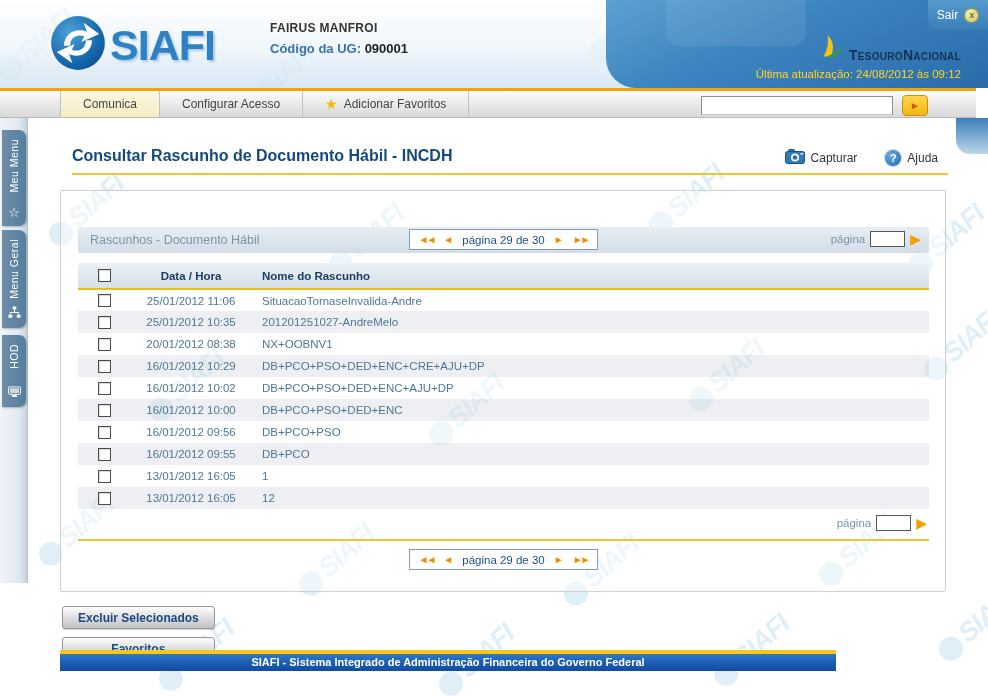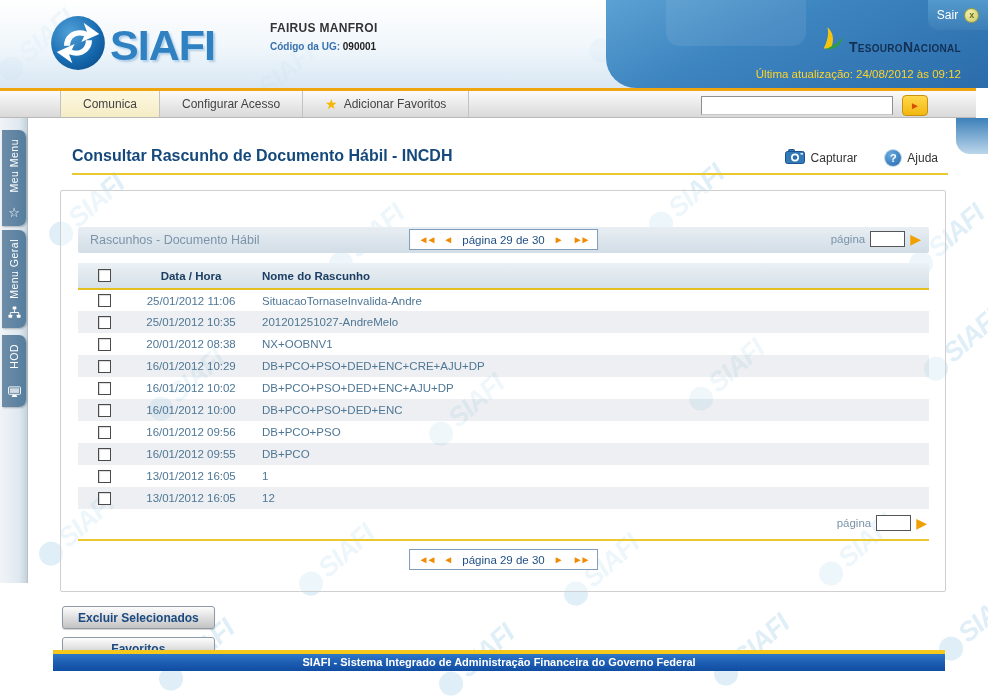--- a/index.html
+++ b/index.html
@@ -19,34 +19,34 @@
   .hdr-blue { position:absolute; right:0; top:0; width:382px; height:88px;
          background:linear-gradient(155deg,#5ca1d3 0%, #3d85c0 40%, #2b6cab 100%);
          border-bottom-left-radius:30px; }
   .hdr-blue::after { content:""; position:absolute; left:60px; top:0; width:140px; height:46px;
          background:rgba(255,255,255,.08); border-radius:0 0 14px 14px; }
   .logo { position:absolute; left:50px; top:15px; display:flex; align-items:center; gap:4px; }
   .logo-text { font-size:43px; font-weight:bold; color:#2f81c2; letter-spacing:-1px;
          text-shadow:2px 2px 2px rgba(130,175,215,.55); }
   .user-block { position:absolute; left:270px; top:21px; font-size:12px; }
   .user-name { font-weight:bold; color:#333; letter-spacing:.3px; }
-  .user-ug { margin-top:6px; font-size:10px; }
+  .user-ug { margin-top:6px; font-size:13px; }
   .user-ug .lbl { color:#3873ad; font-weight:bold; }
   .user-ug .val { color:#222; font-weight:bold; }
   .sysbar { position:absolute; left:497px; top:3px; width:432px; height:25px; background:#2b4a72;
          border:1px solid #5a7ca8; border-radius:3px; color:#fff; font-size:11.5px;
          display:flex; align-items:center; justify-content:center; gap:4px; white-space:nowrap; }
   .sysbar .yel { color:#f3cf4f; }
   .sair-tile { position:absolute; right:0; top:0; width:60px; height:30px;
          background:linear-gradient(180deg,#5499cc,#3c7fb8); border-bottom-left-radius:10px;
          display:flex; align-items:center; justify-content:center; gap:6px; cursor:pointer; }
   .sair-label { color:#fff; font-size:12px; }
   .sair-x { width:15px; height:15px; border-radius:50%; background:radial-gradient(circle at 35% 30%,#f2f1a8,#c9c96a);
          border:1px solid #9a9a40; color:#6b6b2a; font-size:9px; font-weight:bold; text-align:center; line-height:13px; }
-  .tesouro { position:absolute; right:27px; top:24px; display:flex; align-items:flex-end; gap:5px; }
+  .tesouro { position:absolute; right:27px; top:32px; display:flex; align-items:flex-end; gap:5px; }
   .tn-text { font-variant:small-caps; font-weight:bold; font-size:14px; color:#132f52; letter-spacing:.3px; }
   .last-update { position:absolute; right:27px; top:68px; color:#ffd428; font-size:11.5px; }
 
   
   .tabbar { position:absolute; left:0; top:88px; width:976px; height:30px; z-index:1;
          background:linear-gradient(180deg,#fbfbfb,#d9d9d9); border-top:3px solid #efa50f;
          border-bottom:1px solid #b9b9b9; display:flex; align-items:stretch; }
   .tab { display:flex; align-items:center; gap:6px; padding:0 22px; font-size:12px; color:#444;
          border-right:1px solid #c2c2c2; cursor:pointer; }
   .tab.first { margin-left:60px; border-left:1px solid #c2c2c2; }
@@ -117,21 +117,21 @@
   .pager-row { position:relative; height:34px; }
   .pager-row .pager { position:absolute; left:50%; top:8px; transform:translateX(-50%); }
 
   
   .actions { position:absolute; left:62px; top:606px; z-index:1; display:flex; gap:8px;flex-direction:column; }
   .btn { height:23px; padding:0 15px; background:linear-gradient(180deg,#fdfdfd,#d6d6d6 65%,#c3c3c3);
          border:1px solid #8e9aa5; border-radius:3px; font-weight:bold; font-size:12px; color:#1b4a80;
          font-family:"Liberation Sans",sans-serif; cursor:pointer; box-shadow:0 1px 1px rgba(0,0,0,.18); }
 
   
-  .footer { position:absolute; left:53px; top:650px; width:892px; z-index:1; }
+  .footer { position:absolute; left:60px; top:650px; width:776px; z-index:1; }
   .footer-yellow { height:4px; background:#f6c81a; }
   .footer-blue { height:17px; background:linear-gradient(180deg,#2f78c8 0%,#1c5cb0 55%,#0f4da2 100%);
          color:#fff; font-size:11px; font-weight:bold; text-align:center; line-height:17px; }
 </style>
 </head>
 <body>
 
 <div id="app">
 
   <div id="wm-layer">

